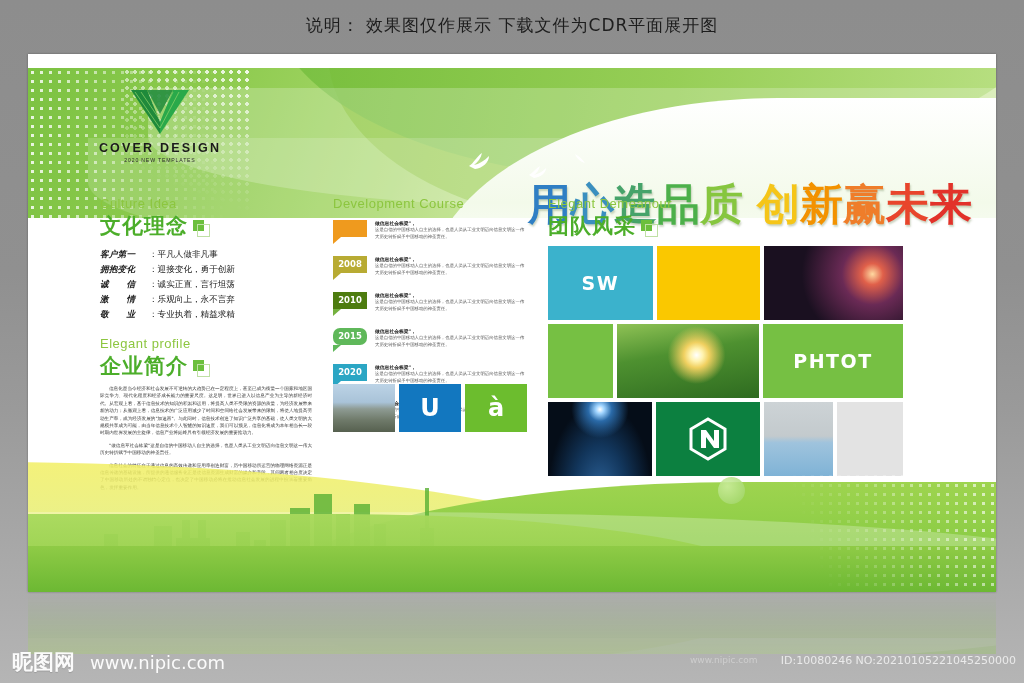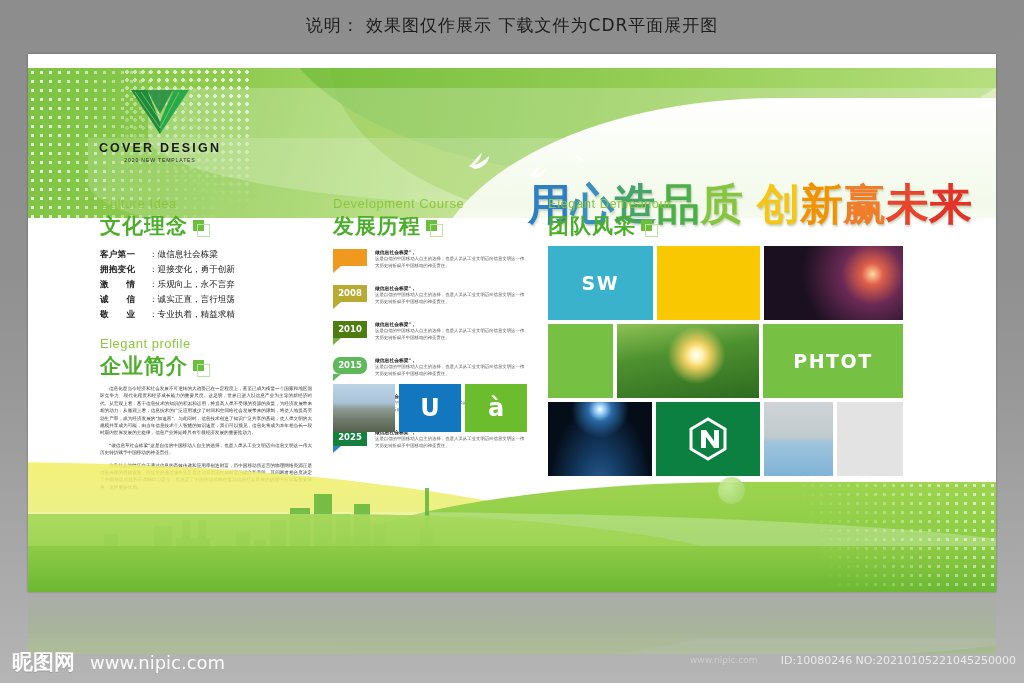--- a/index.html
+++ b/index.html
@@ -94,21 +94,21 @@
     display:flex;align-items:center;gap:5px;}
   .sq{display:inline-block;position:relative;width:13px;height:13px;}
   .sq i{position:absolute;left:0;top:0;width:11px;height:11px;background:#6bbf3c;}
   .sq b{position:absolute;left:4px;top:4px;width:11px;height:11px;
     border:1.5px solid #bfe0a5;}
 
   
   .culture{margin-top:7px;}
   .culture .row{display:flex;font-size:8.6px;line-height:15px;color:#222;
     font-family:"DejaVu Sans",sans-serif;}
-  .culture .k{font-weight:bold;width:49px;flex:0 0 49px;letter-spacing:.2px;}
+  .culture .k{font-weight:bold;width:49px;flex:0 0 49px;letter-spacing:.2px;font-style:italic;}
   .culture .v{font-weight:normal;}
 
   
   .para{font-size:4.6px;line-height:7.4px;color:#333;text-align:justify;
     font-family:"DejaVu Sans",sans-serif;margin-top:5px;}
   .indent{text-indent:9px;}
 
   
   .tl{position:relative;margin-top:9px;}
   .tl .item{position:relative;height:34px;margin-bottom:2px;}
@@ -226,33 +226,33 @@
     <div class="sec-cn">
       <span>文化理念</span>
       <span class="sq">
           <i></i>
           <b></b>
         </span>
     </div>
     <div class="culture" id="culture-list">
         <div class="row">
           <span class="k">客户第一</span>
-          <span class="v">：做信息社会栋梁</span>
+          <span class="v">：平凡人做非凡事</span>
         </div>
         <div class="row">
           <span class="k">拥抱变化</span>
           <span class="v">：迎接变化，勇于创新</span>
         </div>
         <div class="row">
+          <span class="k">诚　　信</span>
+          <span class="v">：诚实正直，言行坦荡</span>
+        </div>
+        <div class="row">
           <span class="k">激　　情</span>
           <span class="v">：乐观向上，永不言弃</span>
-        </div>
-        <div class="row">
-          <span class="k">诚　　信</span>
-          <span class="v">：诚实正直，言行坦荡</span>
         </div>
         <div class="row">
           <span class="k">敬　　业</span>
           <span class="v">：专业执着，精益求精</span>
         </div>
       </div>
   </div>
 
   <div class="col" style="left:72px;top:282px;width:212px;">
     <div class="sec-en">Elegant profile</div>
@@ -265,27 +265,20 @@
     </div>
     <div id="profile-body">
         <div class="para indent">信息化是当今经济和社会发展不可逆转的大趋势已在一定程度上，甚至已成为衡量一个国家和地区国际竞争力、现代化程度和经济成长能力的重要尺度。这足明，世界已进入以信息产业为主导的新经济时代。从宏观上看，基于信息技术的知识的积累和运用，将提高人类不受限的资源的质量，为经济发展带来新的动力；从微观上看，信息技术的广泛应用减少了时间和空间给社会发展带来的限制，将使人地提高劳动生产率，成为经济发展的"加速器"。与此同时，信息技术创造了知识广泛共享的基础，使人类文明的大规模共享成为可能，由当年信息技术个人智慧的知识速度，我们可以预见，信息化将成为本年相当长一段时期内世界发展的主旋律，信息产业将始终具有引领经济发展的重要推动力。</div>
         <div class="para indent">"做信息草社会栋梁"这是自信的中国移动人自主的选择，也是人类从工业文明迈向信息文明这一伟大历史转折赋予中国移动的神圣责任。</div>
         <div class="para indent">信息社会的特征在于通过信息的高效传递和应用率创造财富，历中国移动所运营的物理网络资源正是信息传递的基础设施，所提供的通信服务化正是使信息资源生成财富的媒介和手段，其间两者相合度决定了中国移动所处的不谓独特心定位，也决定了中国移动必将在推动信息社会发展的进程中扮演着重要角色，发挥重要作用。</div>
       </div>
   </div>
 
   <div class="col" style="left:305px;top:142px;width:195px;">
     <div class="sec-en">Development Course</div>
-    <div class="sec-cn">
-      <span>发展历程</span>
-      <span class="sq">
-          <i></i>
-          <b></b>
-        </span>
-    </div>
     <div class="tl" id="timeline">
         <div class="item">
           <div class="tag" style="background: rgb(239, 154, 30); color: rgb(239, 154, 30);"><span style="color: rgb(255, 255, 255);"></span></div>
           <div class="txt">
             <div class="t-h">做信息社会栋梁"，</div>
             <div class="t-b">这是自信的中国移动人自主的选择，也是人类从工业文明迈向信息文明这一伟大历史转折赋予中国移动的神圣责任。</div>
           </div>
         </div>
         <div class="item">
           <div class="tag" style="background: rgb(184, 171, 51); color: rgb(184, 171, 51);"><span style="color: rgb(255, 255, 255);">2008</span></div>

